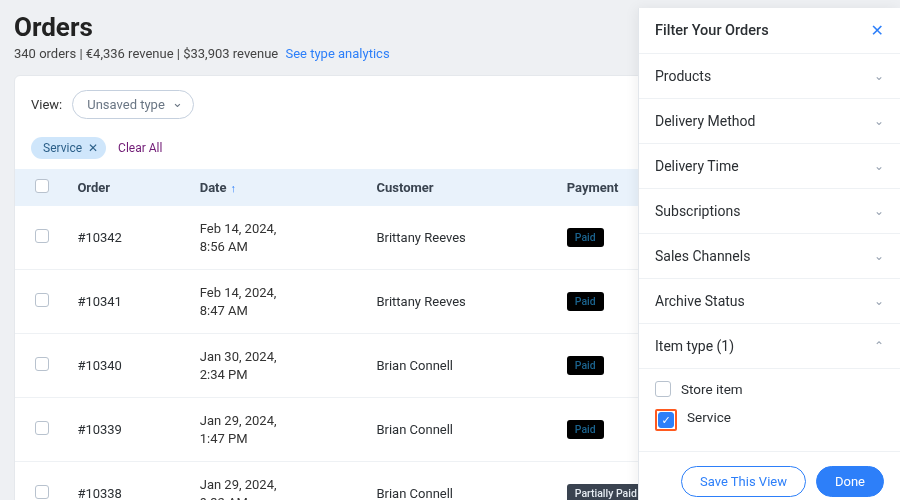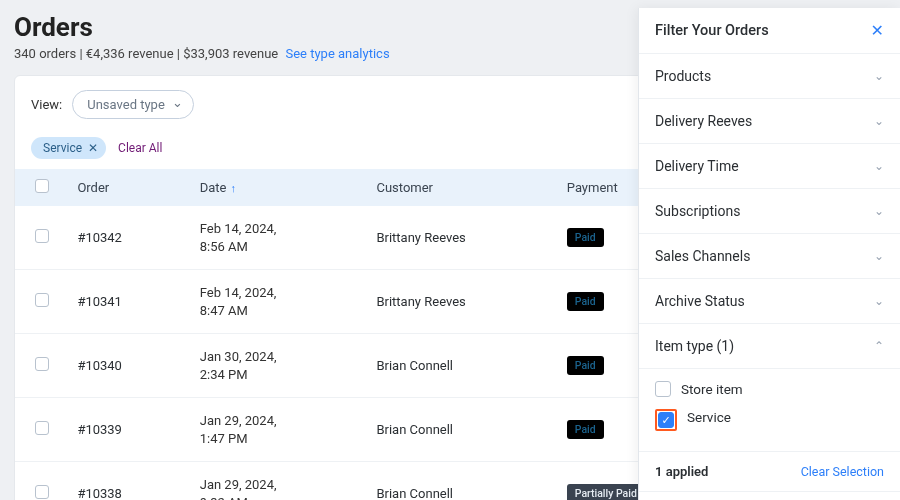--- a/index.html
+++ b/index.html
@@ -19,21 +19,21 @@
 .view-select::after { content: "⌄"; position: absolute; right: 10px; top: 4px; color: #6a7684; font-size: 13px; }
 .search-pill { margin-left: auto; border: 1px solid #c5d0de; border-radius: 18px; padding: 6px 12px 6px 30px; font-size: 13px; color: #8a95a3; position: relative; width: 70px; }
 .search-pill svg { position: absolute; left: 9px; top: 7px; }
 
 .chips { padding: 0 16px 10px 16px; display: flex; align-items: center; gap: 12px; }
 .chip { background: #cfe6fb; color: #2b5f88; border-radius: 14px; padding: 4px 8px 4px 12px; font-size: 12px; display: inline-flex; align-items: center; gap: 6px; }
 .chip .x { color: #2b5f88; cursor: pointer; font-size: 12px; }
 .clear-all { color: #701a75; font-size: 12px; cursor: pointer; }
 
 table { width: 100%; border-collapse: collapse; font-size: 13px; }
-thead th { text-align: left; font-weight: 400; background: #e9f2fb; padding: 10px 8px; color: #3a4450; font-size: 13px; margin-left: 11px; }
+thead th { text-align: left; font-weight: 700; background: #e9f2fb; padding: 10px 8px; color: #3a4450; font-size: 13px; margin-left: 11px; }
 tbody td { padding: 14px 8px; border-bottom: 1px solid #eef1f4; vertical-align: middle; }
 .col-check { width: 40px; text-align: center; }
 .col-order { width: 90px; }
 .col-date { width: 130px; }
 .col-cust { width: 140px; }
 .col-pay { width: 130px; }
 .col-fulf { width: 110px; }
 .checkbox { width: 14px; height: 14px; border: 1px solid #b8c2ce; border-radius: 3px; display: inline-block; background: #fff; }
 .date-cell { color: #333; line-height: 1.35; }
 .sort-arrow { color: #2d7ff9; font-size: 11px; margin-left: 4px; }
@@ -154,21 +154,21 @@
   <div class="fp-header">
     <span class="fp-title">Filter Your Orders</span>
     <span class="fp-close">✕</span>
   </div>
   <div id="fp-sections">
       <div class="fp-section">
         <span>Products</span>
         <span class="chev">⌄</span>
       </div>
       <div class="fp-section">
-        <span>Delivery Reeves</span>
+        <span>Delivery Method</span>
         <span class="chev">⌄</span>
       </div>
       <div class="fp-section">
         <span>Delivery Time</span>
         <span class="chev">⌄</span>
       </div>
       <div class="fp-section">
         <span>Subscriptions</span>
         <span class="chev">⌄</span>
       </div>
@@ -190,21 +190,17 @@
         <span class="cb"></span>
         <span>Store item</span>
       </div>
       <div class="opt-row">
         <span class="cb-highlight">
           <span class="cb checked">✓</span>
         </span>
         <span>Service</span>
       </div>
     </div>
-  <div class="fp-footer1">
-    <span class="applied">1 applied</span>
-    <span class="clearsel">Clear Selection</span>
-  </div>
   <div class="fp-footer2">
     <span class="btn btn-outline">Save This View</span>
     <span class="btn btn-primary">Done</span>
   </div>
 </div>
 
 </body></html>

